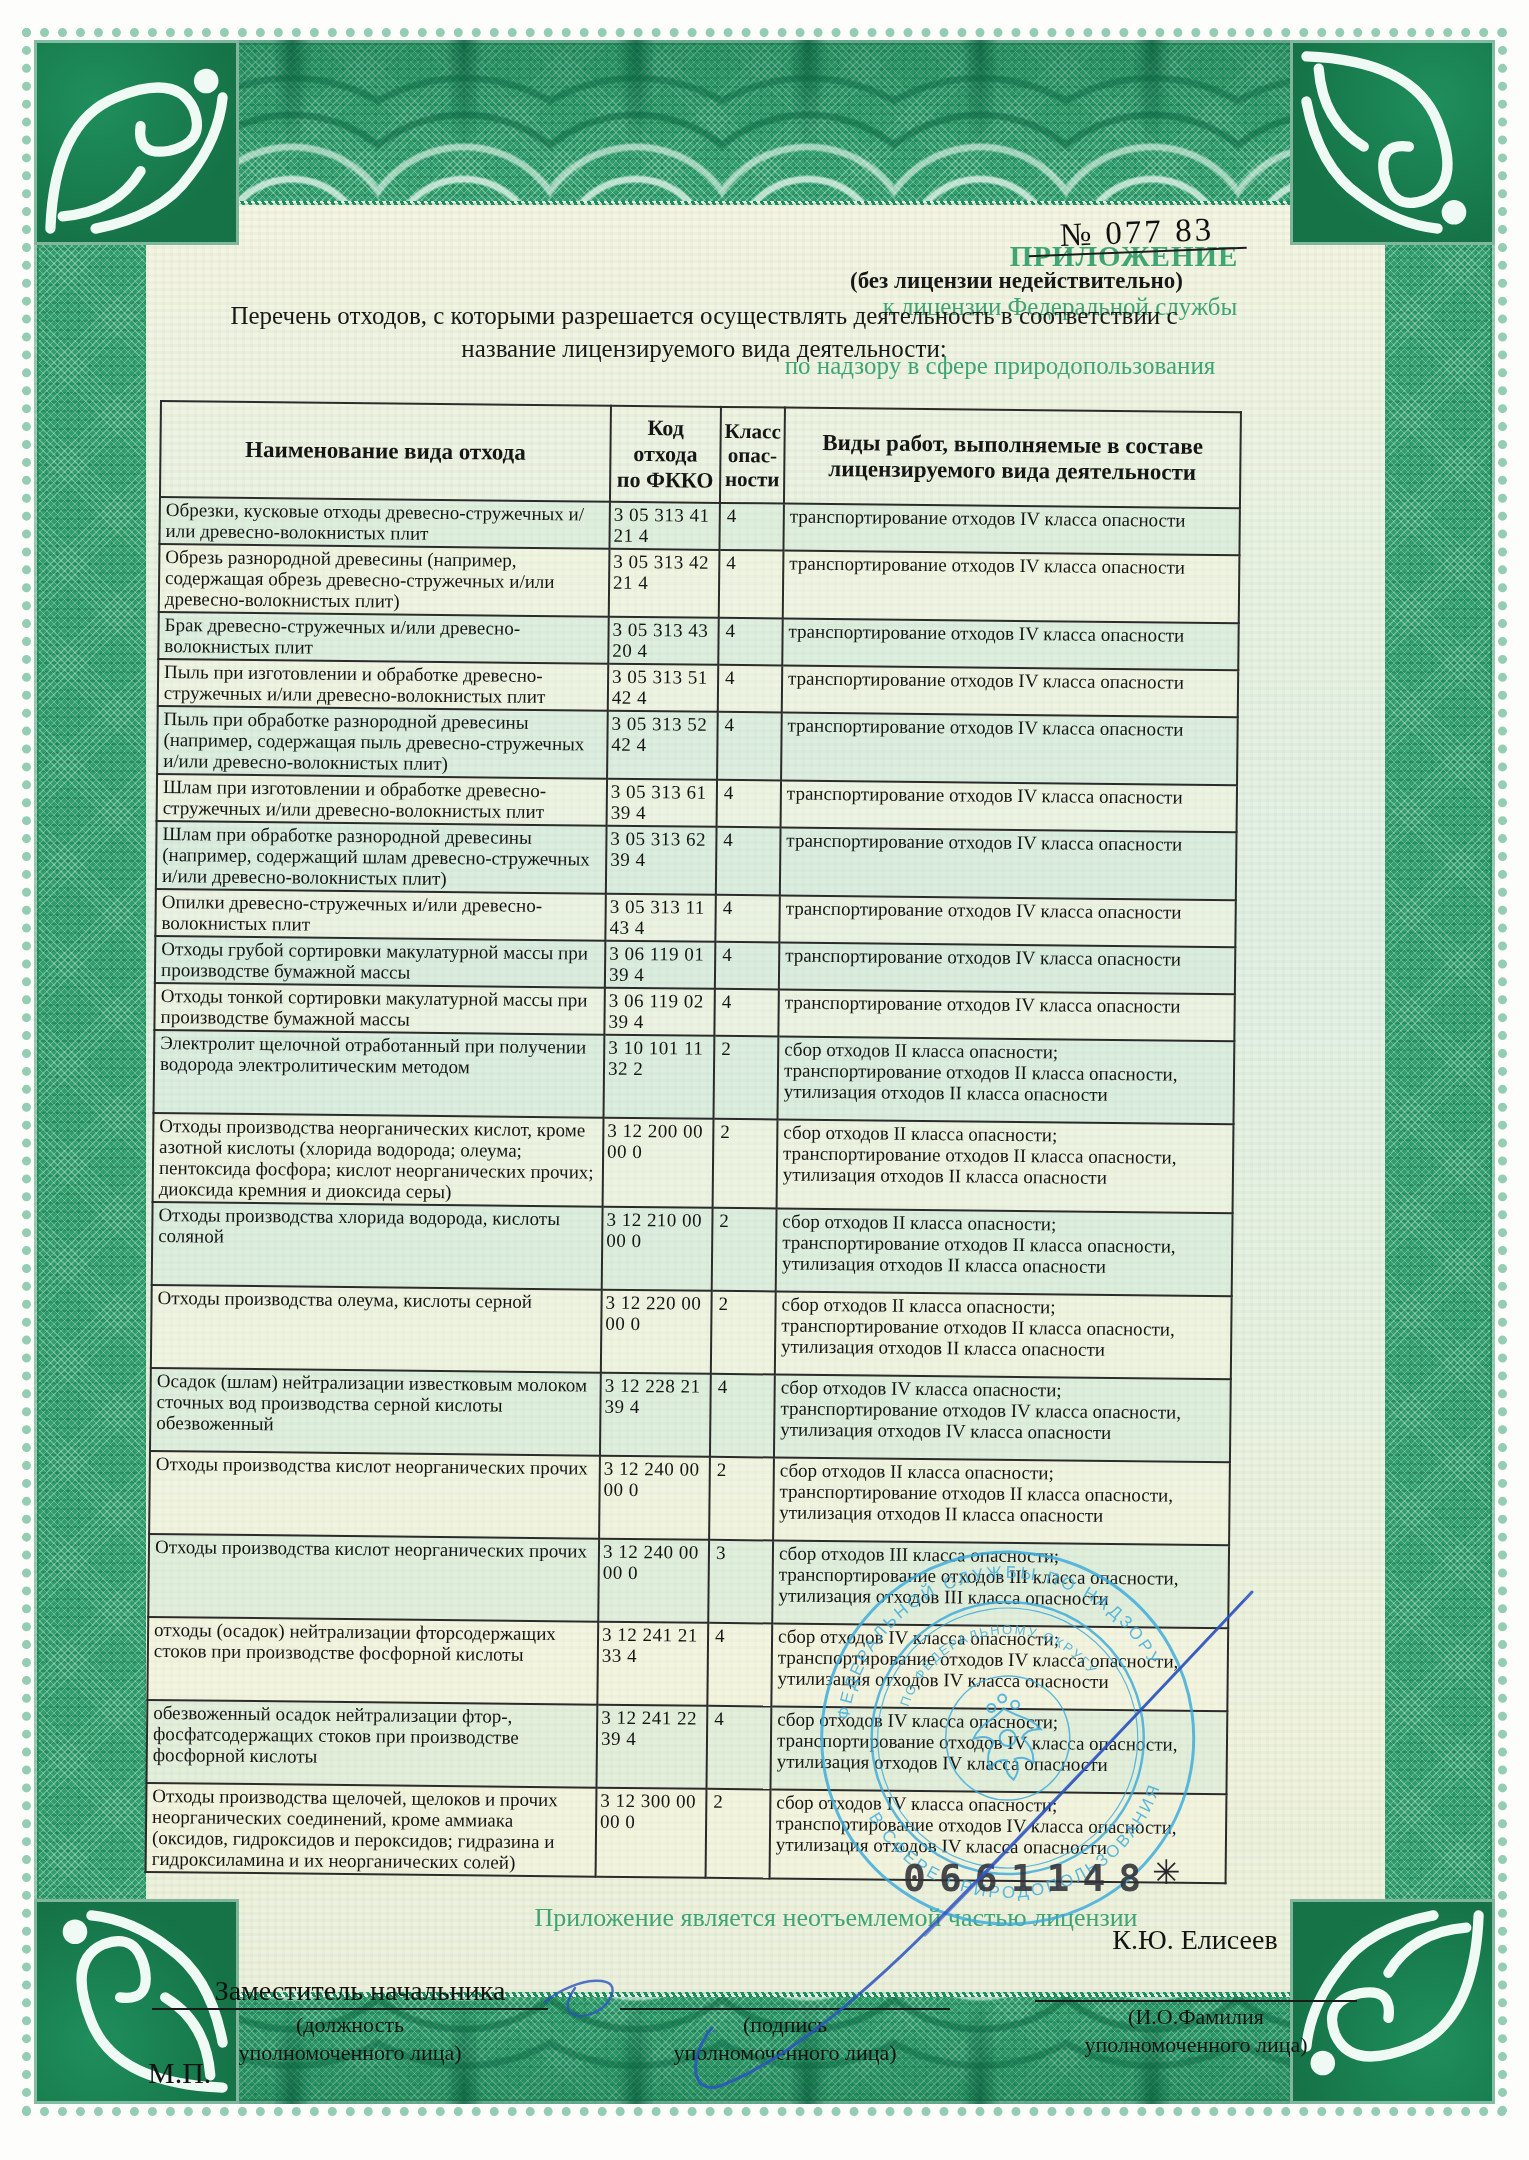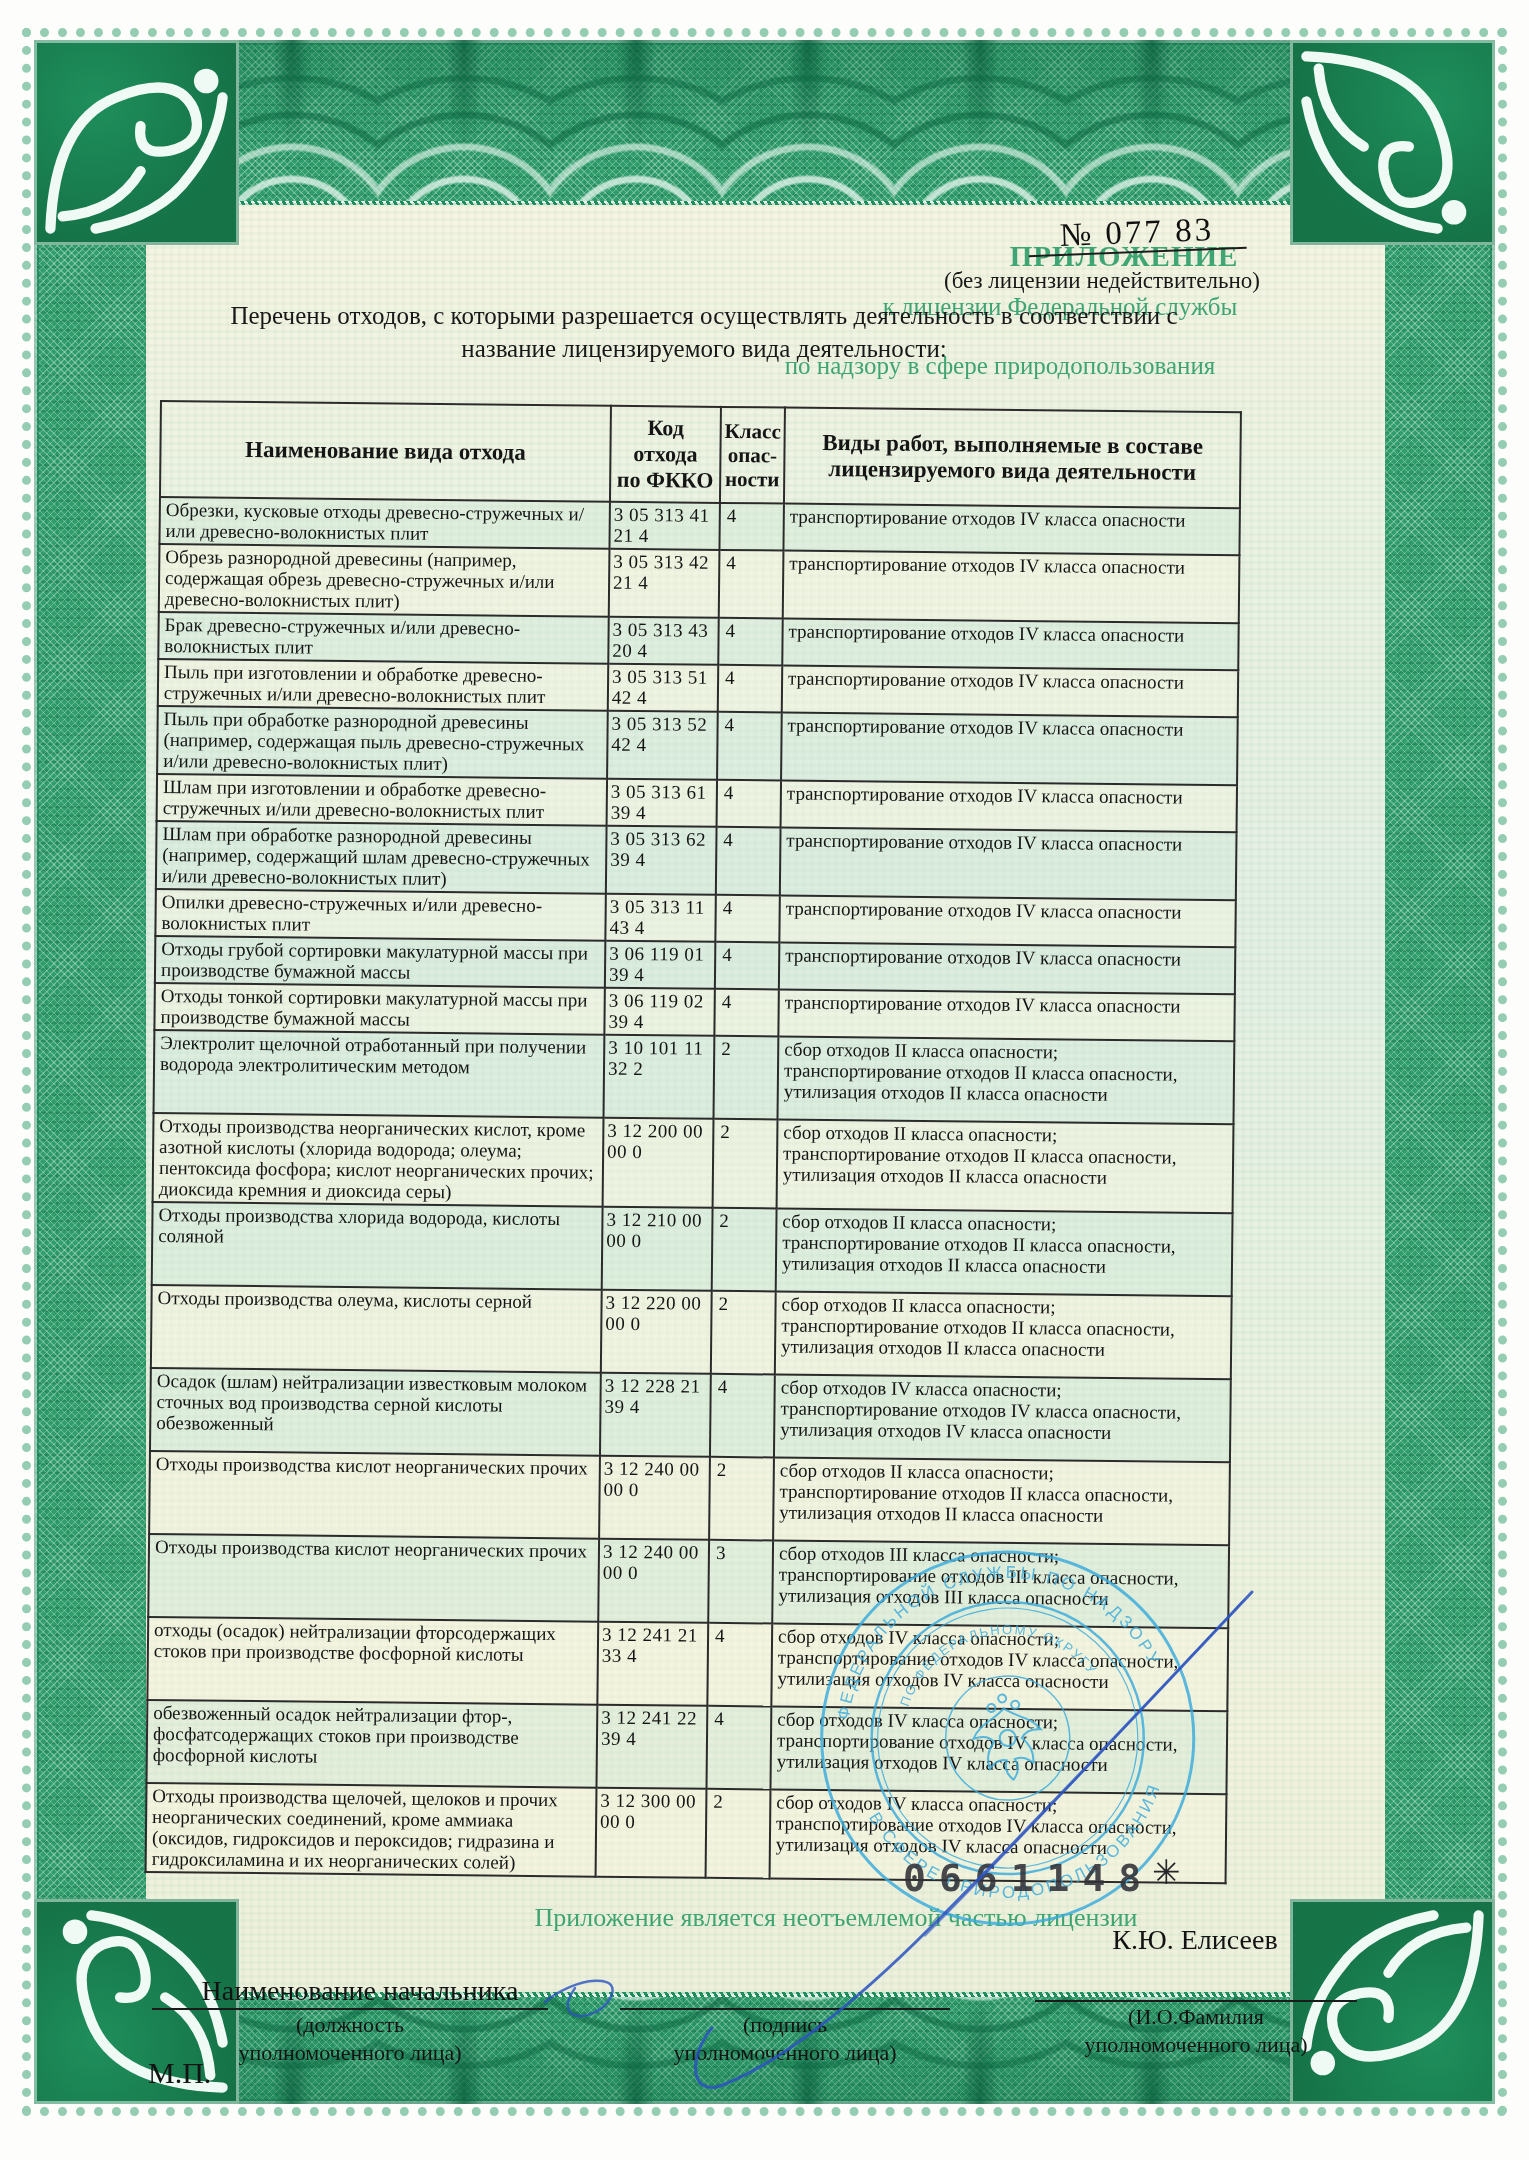--- a/index.html
+++ b/index.html
@@ -48,21 +48,21 @@
   .c-tr{right:34px;top:40px;transform:rotate(90deg);}
   .c-br{right:34px;bottom:56px;transform:rotate(180deg);}
   .c-bl{left:34px;bottom:56px;transform:rotate(270deg);}
   
   .abs{position:absolute;}
   .green-print{color:rgba(39,154,100,.88);z-index:4;}
   .black-print{color:#181818;z-index:5;}
   .num{left:1028px;top:214px;width:218px;text-align:center;font-size:33px;letter-spacing:3px;
     border-bottom:2px solid #1c1c1c;transform:rotate(-2.2deg);z-index:6;color:#101010;}
   .appendix{left:988px;top:240px;width:272px;text-align:center;font-size:29px;font-weight:bold;letter-spacing:1px;}
-  .invalid{left:850px;top:268px;width:410px;text-align:right;font-size:23px;}
+  .invalid{left:850px;top:268px;width:410px;font-size:23px;font-weight:bold;}
   .greenref1{left:848px;top:293px;width:424px;text-align:center;font-size:25px;}
   .greenref2{left:733px;top:352px;width:534px;text-align:center;font-size:25px;}
   .intro{left:158px;top:299px;width:1092px;text-align:center;font-size:25px;line-height:33px;}
   
   .waste-table{left:160px;top:400px;width:1080px;z-index:5;transform:rotate(.6deg);transform-origin:0 0;}
   table{border-collapse:collapse;table-layout:fixed;width:1080px;
     font-size:19px;line-height:21px;}
   th,td{border:2px solid #2b2b2b;vertical-align:top;padding:1px 5px 2px 5px;overflow:hidden;}
   thead th{vertical-align:middle;text-align:center;font-size:23px;line-height:26px;font-weight:bold;height:90px;padding:2px;}
   thead th.h-code{font-size:22px;}
@@ -387,21 +387,21 @@
 </svg>
 
 <svg class="abs sigsvg" width="1529" height="2160" viewBox="0 0 1529 2160">
   <g fill="none" stroke="#2a52c0" stroke-linecap="round">
     <path d="M1252,1592 C1160,1690 1020,1838 930,1928 C850,2008 775,2066 720,2086 C690,2096 688,2056 712,2028" stroke-width="3" opacity=".85"></path>
     <path d="M1244,1600 C1150,1700 1015,1846 925,1936" stroke-width="1.6" opacity=".6"></path>
     <path d="M545,2002 c30,-26 82,-30 64,-2 c-16,24 -58,22 -34,-12" stroke-width="2.4" opacity=".8"></path>
   </g>
 </svg>
 
-<div class="abs sig-label" style="left:170px;top:1975px;width:380px;">Наименование начальника</div>
+<div class="abs sig-label" style="left:170px;top:1975px;width:380px;">Заместитель начальника</div>
 <div class="abs sig-line" style="left:152px;top:2008px;width:396px;"></div>
 <div class="abs sig-cap" style="left:152px;top:2012px;width:396px;">(должность</div>
 <div class="abs sig-cap" style="left:152px;top:2040px;width:396px;">уполномоченного лица)</div>
 
 <div class="abs sig-line" style="left:620px;top:2008px;width:330px;"></div>
 <div class="abs sig-cap" style="left:620px;top:2012px;width:330px;">(подпись</div>
 <div class="abs sig-cap" style="left:620px;top:2040px;width:330px;">уполномоченного лица)</div>
 
 <div class="abs sig-label" style="left:1035px;top:1924px;width:320px;">К.Ю. Елисеев</div>
 <div class="abs sig-line" style="left:1035px;top:2000px;width:322px;"></div>

